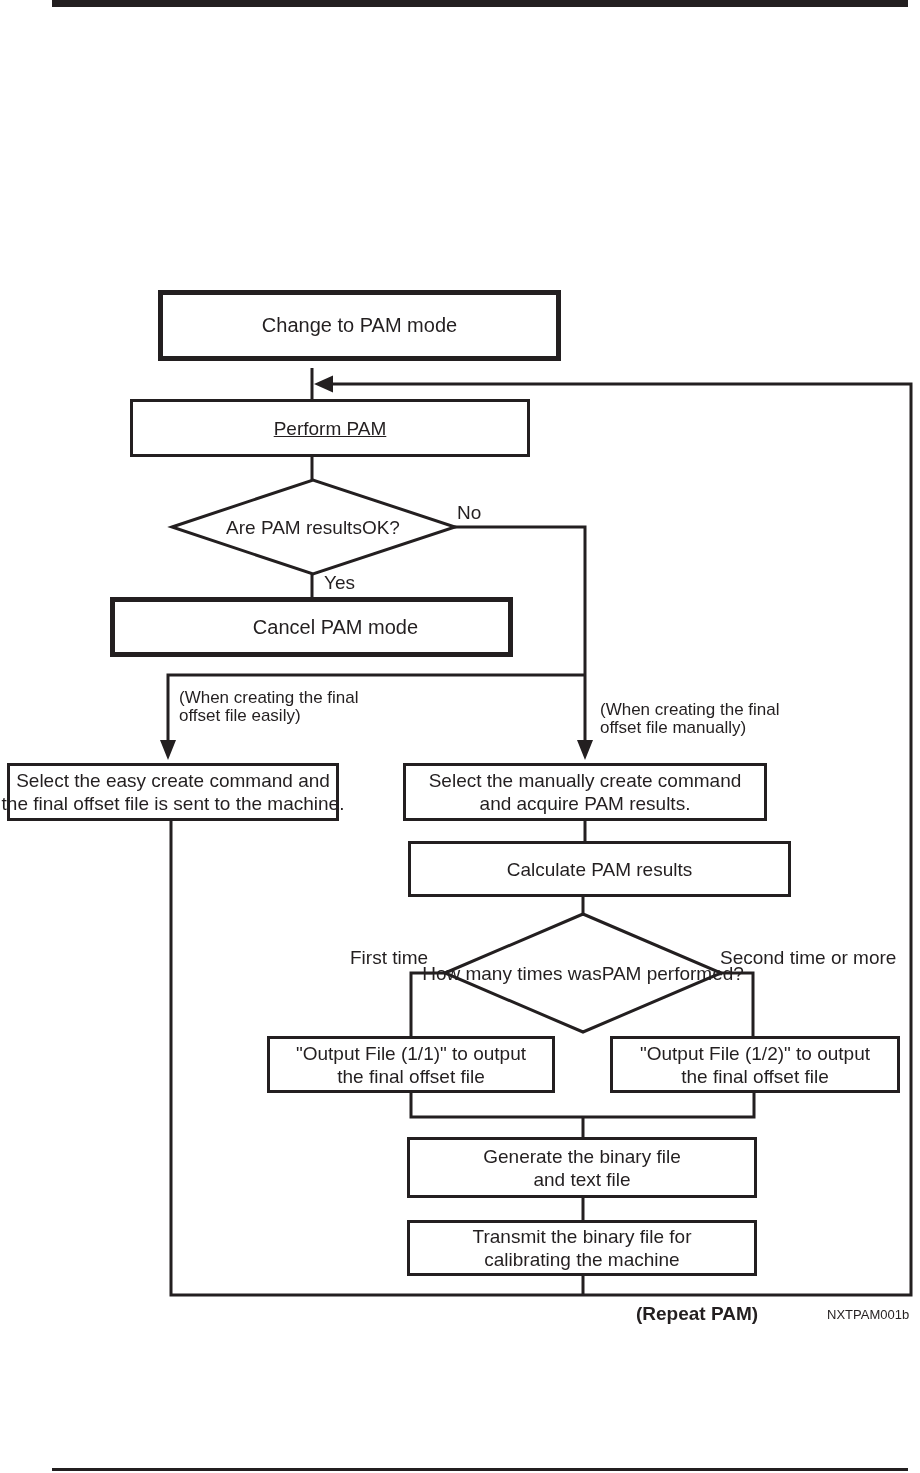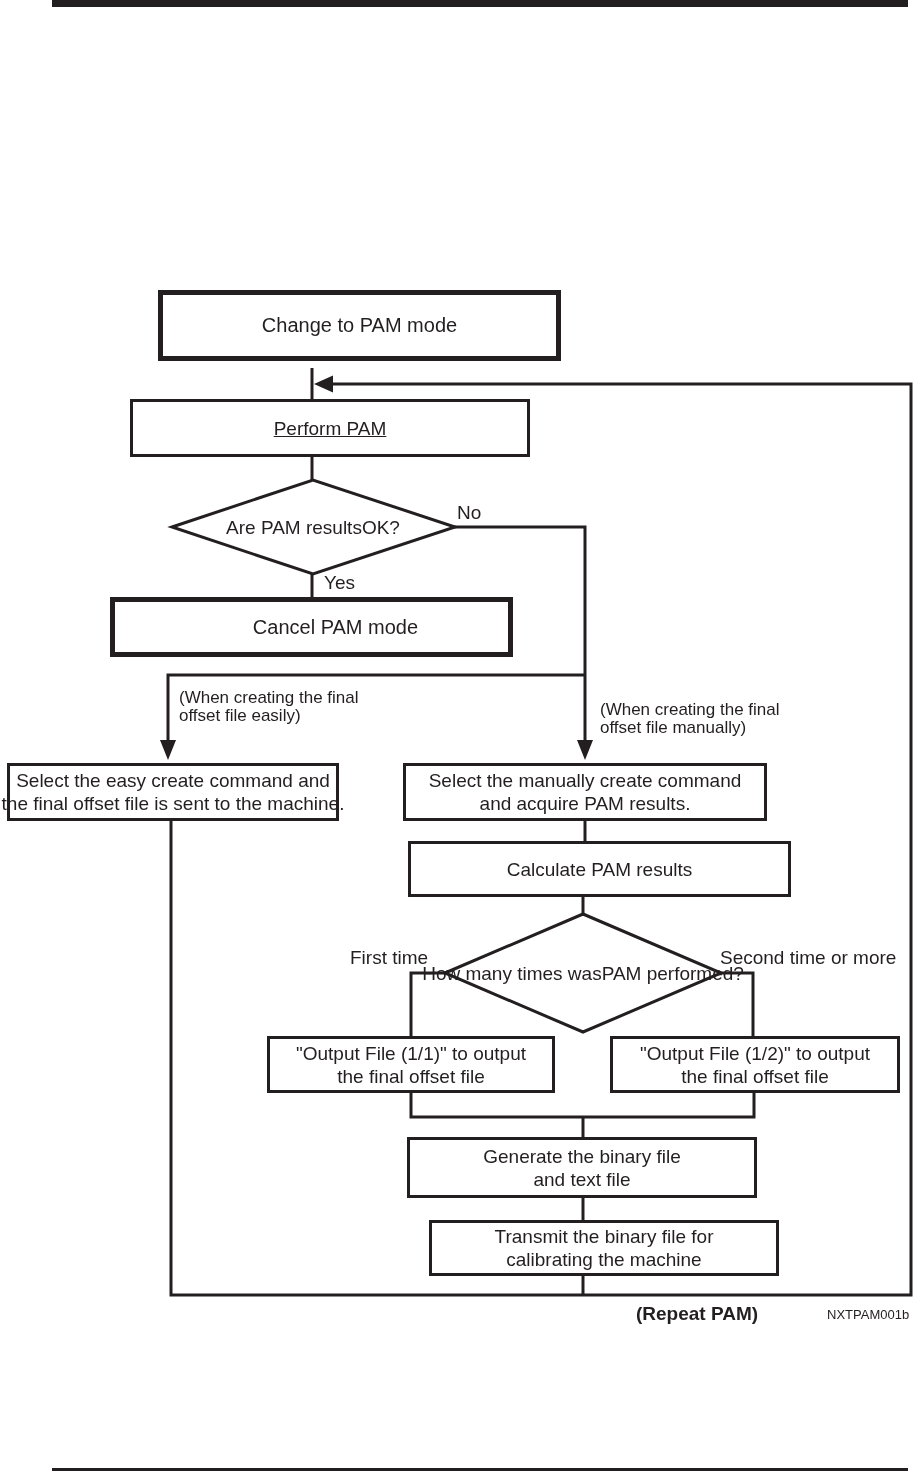--- a/index.html
+++ b/index.html
@@ -96,21 +96,21 @@
   <div class="box" style="left:610px;top:1036px;width:290px;height:57px;">
     <div>"Output File (1/2)" to output</div>
     <div>the final offset file</div>
   </div>
 
   <div class="box" style="left:407px;top:1137px;width:350px;height:61px;">
     <div>Generate the binary file</div>
     <div>and text file</div>
   </div>
 
-  <div class="box" style="left:407px;top:1220px;width:350px;height:56px;margin-left:22px;">
+  <div class="box" style="left:407px;top:1220px;width:350px;height:56px;">
     <div>Transmit the binary file for</div>
     <div>calibrating the machine</div>
   </div>
 
   <div class="dtext" style="left:213px;top:481px;width:200px;height:92px;">
     <div>Are PAM results</div>
     <div>OK?</div>
   </div>
 
   <div class="dtext" style="left:483px;top:927px;width:200px;height:92px;text-align:center;">

